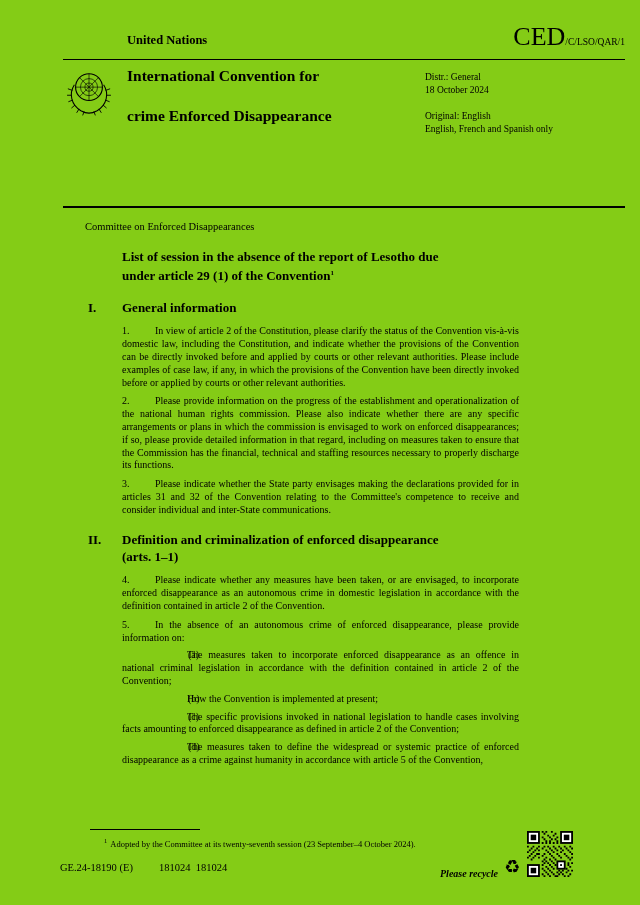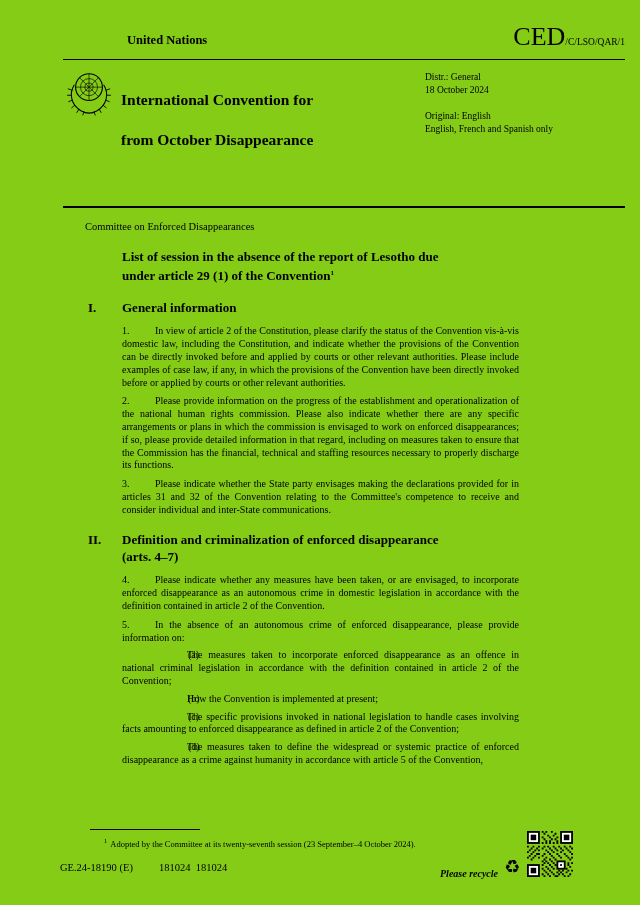--- a/index.html
+++ b/index.html
@@ -7,21 +7,21 @@
   .page{position:relative;width:640px;height:905px;background:#84cc16;color:#000;
         font-family:"Liberation Serif","DejaVu Serif",serif;overflow:hidden;padding-left:48px;}
 
   .un-name{position:absolute;left:127px;top:33px;font-size:12.5px;font-weight:bold;}
   .doc-symbol{position:absolute;right:63px;top:22px;text-align:right;white-space:nowrap;}
   .sym-main{font-size:26px;}
   .sym-sub{font-size:9.5px;}
   .rule-top{position:absolute;left:63px;right:63px;top:59px;border-top:1px solid #000;}
 
   .emblem{position:absolute;left:63px;top:66px;width:52px;height:52px;}
-  .conv-title{position:absolute;left:121px;top:66px;font-size:15.5px;font-weight:bold;line-height:20px;margin-top:24px;}
+  .conv-title{position:absolute;left:127px;top:66px;font-size:15.5px;font-weight:bold;line-height:20px;}
   .distr{position:absolute;left:425px;top:71px;font-size:9.5px;line-height:13px;}
   .orig{position:absolute;left:425px;top:110px;font-size:9.5px;line-height:13px;width:165px;}
 
   .rule-thick{position:absolute;left:63px;right:63px;top:206px;border-top:2.5px solid #000;}
   .committee{position:absolute;left:45px;top:221px;font-size:10.5px;font-weight:normal;margin-left:40px;}
 
   .body-col{position:absolute;left:122px;top:248px;width:397px;}
   .doc-title{font-size:13px;font-weight:bold;line-height:17px;margin:0;}
   .doc-title sup{font-size:7px;}
   .sec{position:relative;font-size:13px;font-weight:bold;line-height:17px;margin:15px 0 0 0;}
@@ -70,21 +70,21 @@
       <g stroke-width="1.1">
         <path d="M11.5 30 l-5.5 -2 M10.5 36 l-5.5 0 M11.8 42 l-5.2 2 M14.8 48 l-4.4 3.8 M19.8 52.8 l-3 4.8 M26 56 l-1.8 4.8"></path>
         <path d="M52.5 30 l5.5 -2 M53.5 36 l5.5 0 M52.2 42 l5.2 2 M49.2 48 l4.4 3.8 M44.2 52.8 l3 4.8 M38 56 l1.8 4.8"></path>
       </g>
     </g>
   </svg>
 
   <div class="conv-title">
     <span>International Convention for</span><br>
     <br>
-    <span>from October Disappearance</span>
+    <span>crime Enforced Disappearance</span>
   </div>
   <div class="distr">
     <span>Distr.: General</span><br>
     <span>18 October 2024</span>
   </div>
   <div class="orig">
     <span>Original: English</span><br>
     <span>English, French and Spanish only</span>
   </div>
 
@@ -109,21 +109,21 @@
     <p class="para">
       <span class="pnum">2.</span><span>Please provide information on the progress of the establishment and operationalization of the national human rights commission. Please also indicate whether there are any specific arrangements or plans in which the commission is envisaged to work on enforced disappearances; if so, please provide detailed information in that regard, including on measures taken to ensure that the Commission has the financial, technical and staffing resources necessary to properly discharge its functions.</span>
     </p>
     <p class="para">
       <span class="pnum">3.</span><span>Please indicate whether the State party envisages making the declarations provided for in articles 31 and 32 of the Convention relating to the Committee's competence to receive and consider individual and inter-State communications.</span>
     </p>
 
     <h3 class="sec">
       <span class="secnum">II.</span>
       <span>Definition and criminalization of enforced disappearance</span><br>
-      <span>(arts. 4–7)</span>
+      <span>(arts. 1–1)</span>
     </h3>
 
     <p class="para first">
       <span class="pnum">4.</span><span>Please indicate whether any measures have been taken, or are envisaged, to incorporate enforced disappearance as an autonomous crime in domestic legislation in accordance with the definition contained in article 2 of the Convention.</span>
     </p>
     <p class="para">
       <span class="pnum">5.</span><span>In the absence of an autonomous crime of enforced disappearance, please provide information on:</span>
     </p>
 
     <p class="subpara">

